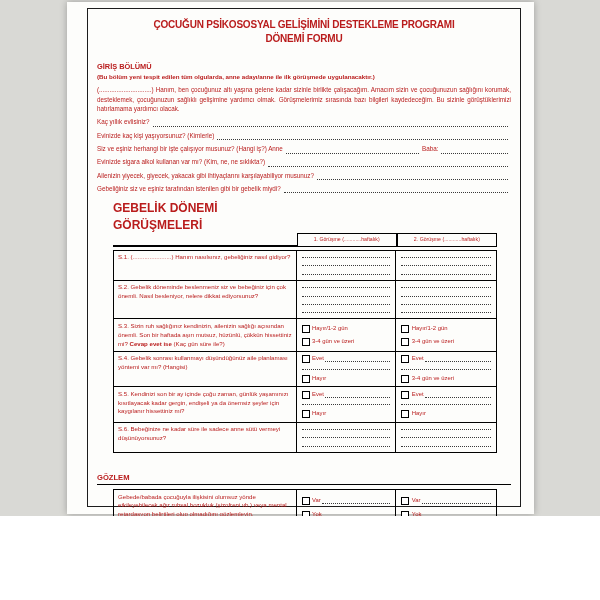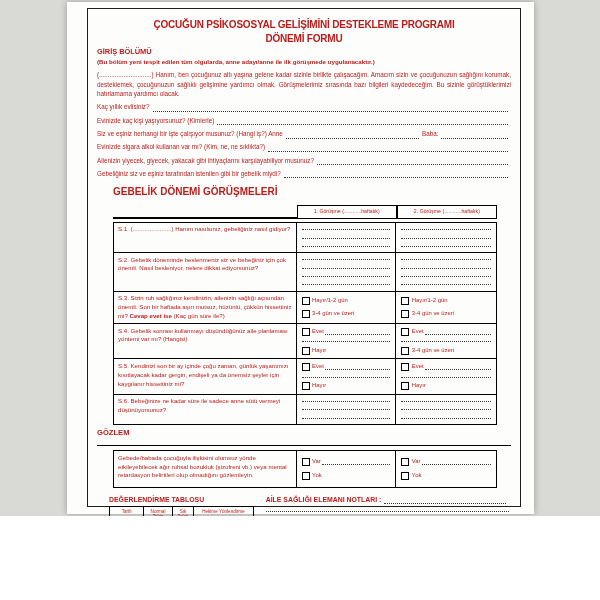--- a/index.html
+++ b/index.html
@@ -3,47 +3,47 @@
 <meta charset="utf-8">
 <style>
   html,body{margin:0;padding:0;}
   .photo{width:600px;height:516px;background:#d9d9d5;position:relative;overflow:hidden;
          font-family:Liberation Sans, sans-serif;color:#b91c1c;}
   .page{position:absolute;left:67px;right:66px;top:2px;bottom:2px;background:#fdfdfb;
         box-shadow:0 0 7px rgba(0,0,0,.28);}
   .frame{position:absolute;left:20px;right:13px;top:6px;bottom:7px;border:1.3px solid #1c1c1c;
          box-sizing:border-box;padding:7px 9px 5px 9px;font-size:6.4px;line-height:1.35;}
   .title{text-align:center;font-weight:bold;font-size:10px;line-height:1.35;letter-spacing:-0.2px;margin-top:2px;}
-  .sechead{font-weight:bold;font-size:7.4px;margin-top:2px;}
+  .sechead{font-weight:bold;font-size:7.4px;margin-top:17px;}
   .subnote{font-weight:bold;font-size:6.2px;margin-top:1px;}
   .para{font-size:6.3px;text-align:justify;margin-top:4px;line-height:1.5;}
   .qrow{display:flex;align-items:flex-end;margin-top:4.8px;}
   .qrow span.lbl{white-space:nowrap;font-size:6.3px;}
   .lead{flex:1;border-bottom:1px dotted #3a3a3a;height:6px;margin:0 3px;}
   .lead2{flex:2;border-bottom:1px dotted #3a3a3a;height:6px;margin:0 3px;}
   
   .ivwrap{margin:7px 14px 0 16px;}
   .ivhead{display:flex;align-items:flex-end;}
-  .ivtitle{width:47.8%;box-sizing:border-box;font-weight:bold;font-size:10px;
-           border-bottom:2px solid #000;padding-bottom:18px;}
+  .ivtitle{width:47.8%;box-sizing:border-box;font-weight:bold;font-size:12px;
+           border-bottom:2px solid #000;padding-bottom:12px;}
   .ivbox{width:26.1%;box-sizing:border-box;border:1px solid #000;font-size:5.2px;
          text-align:center;padding:2.5px 0;}
   .ivbox+.ivbox{margin-left:0.0%;}
   .tbl{border:1px solid #000;margin-top:3px;}
   .trow{display:flex;border-bottom:1px solid #000;}
   .trow:last-child{border-bottom:0;}
   .qc{width:47.8%;box-sizing:border-box;border-right:1px solid #000;padding:2.5px 4px;font-size:6.1px;line-height:1.45;}
   .ac{width:26.1%;box-sizing:border-box;padding:2px 5px;display:flex;flex-direction:column;justify-content:space-evenly;}
   .ac.mid{border-right:1px solid #000;}
   .dl{border-bottom:1px dotted #3a3a3a;height:1px;margin:3.2px 0;}
   .opt{display:flex;align-items:center;font-size:5.9px;white-space:nowrap;margin:1.5px 0;}
   .cb{width:6px;height:6px;border:1px solid #000;flex:none;margin-right:2.5px;background:#fff;}
   .optlead{flex:1;border-bottom:1px dotted #3a3a3a;height:5px;margin-left:1px;}
   
-  .secline{border-bottom:1.8px solid #000;padding-bottom:7px;margin-top:3px;}
+  .secline{border-bottom:1.8px solid #000;padding-bottom:1px;margin-top:20px;}
   .secline .sh{font-weight:bold;font-size:7.6px;}
   
   .lower{display:flex;margin:7px 0 0 12px;gap:12px;}
   .evalblock{width:36%;}
   .evalhead{font-weight:bold;font-size:6.9px;margin-bottom:2px;}
   .etbl{border:1px solid #000;display:grid;grid-template-columns:24% 20% 15% 41%;}
   .etbl .hc{border-right:1px solid #000;border-bottom:1px solid #000;font-size:4.6px;
             text-align:center;padding:1.5px 1px;line-height:1.15;}
   .etbl .hc:nth-child(4n){border-right:0;}
   .etbl .bc{border-right:1px solid #000;border-bottom:1px solid #000;height:11px;}

